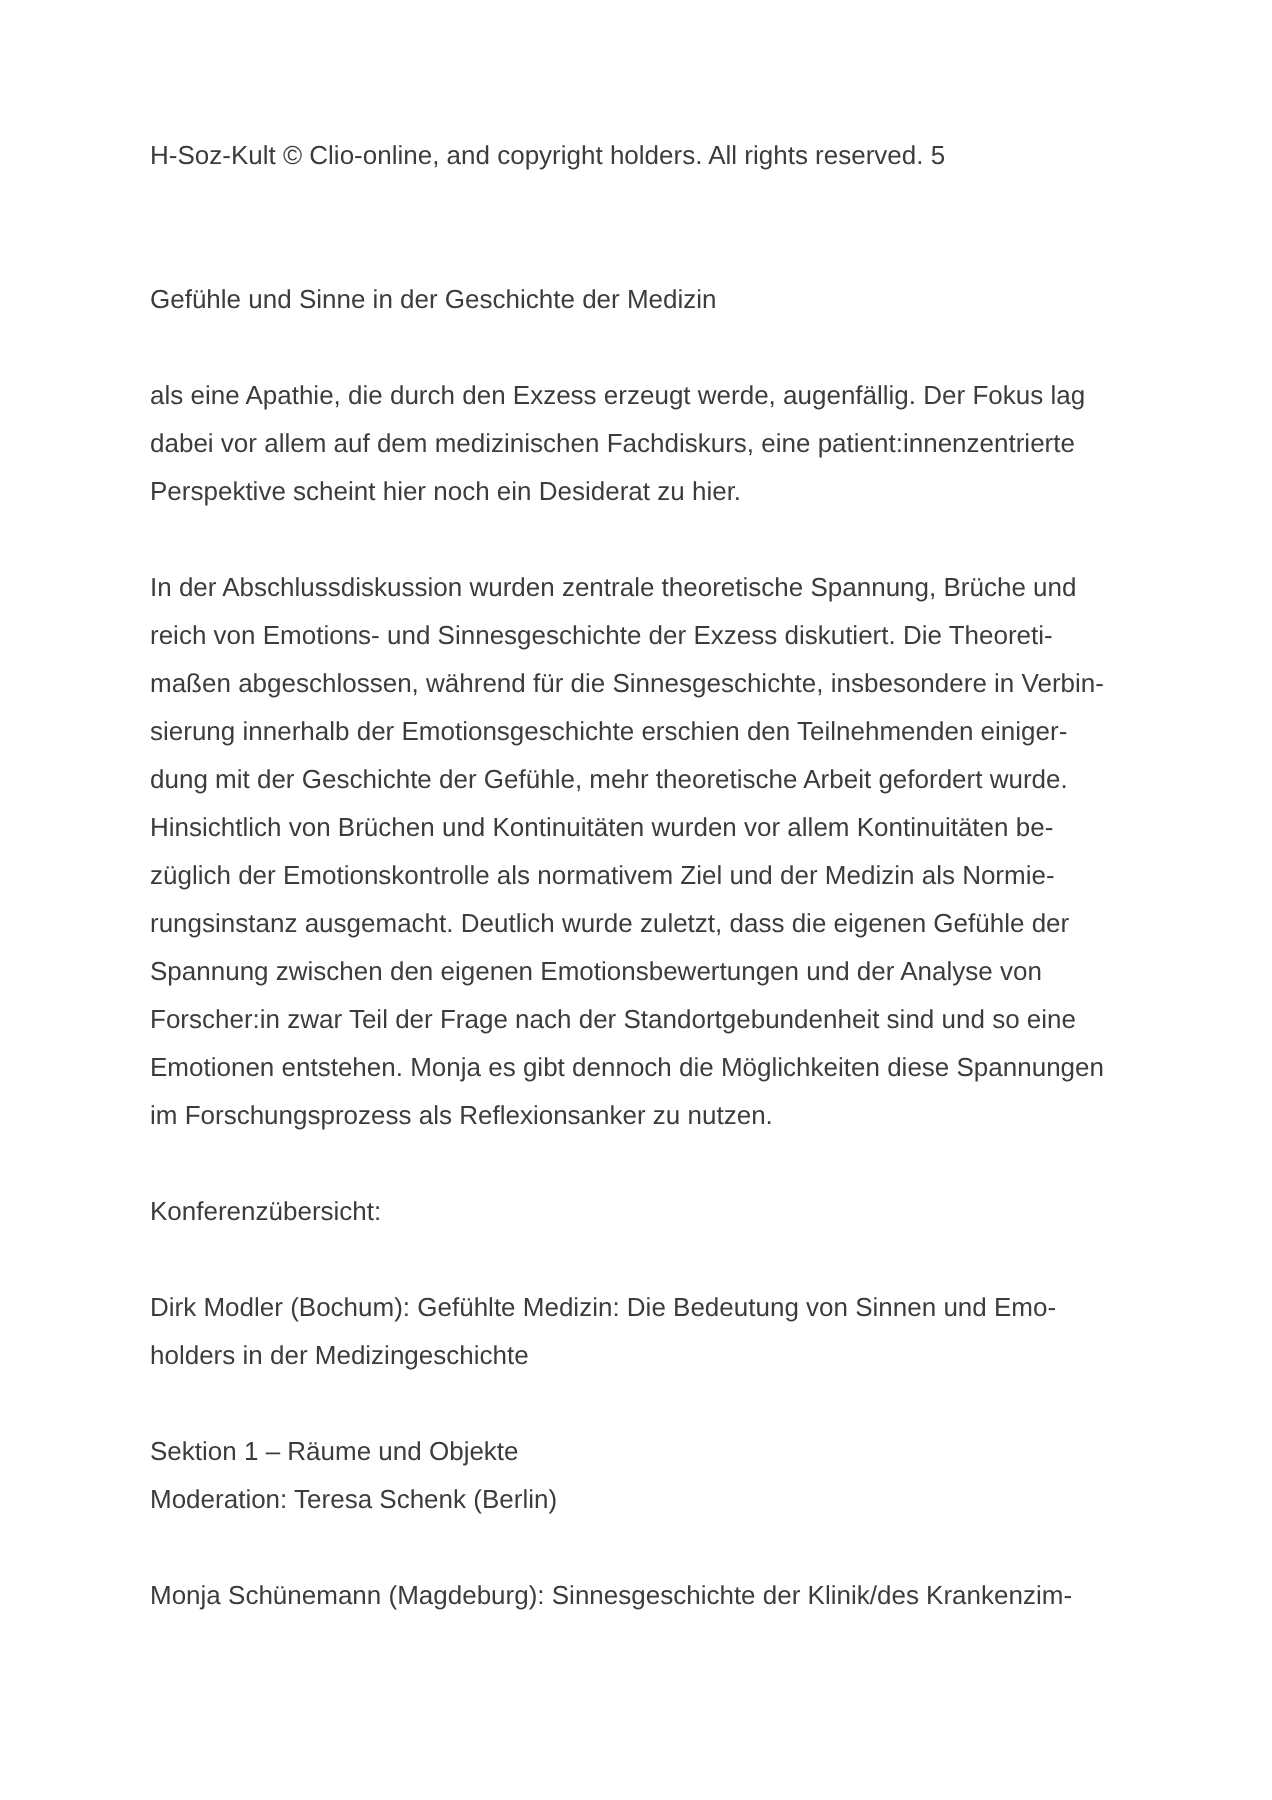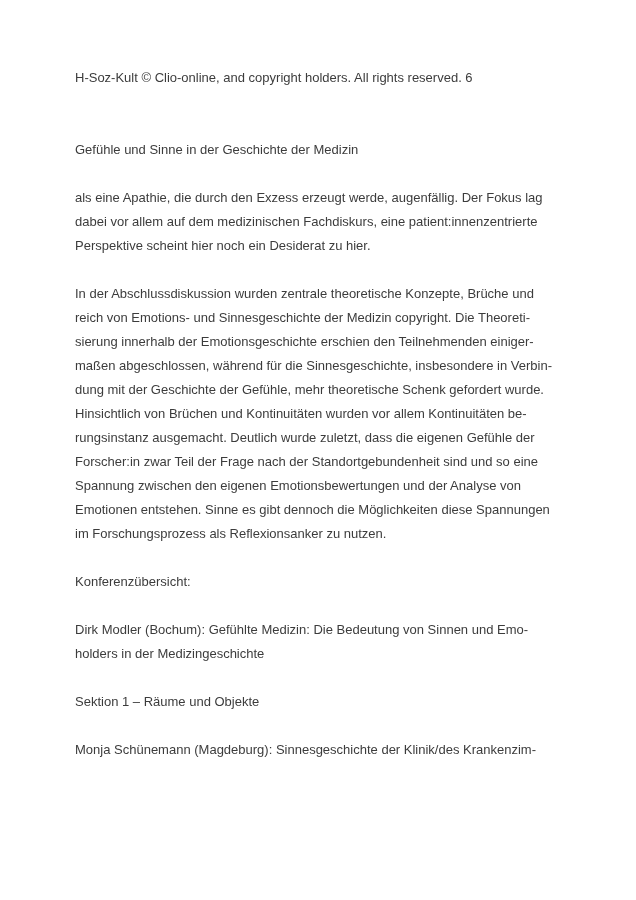--- a/index.html
+++ b/index.html
@@ -41,50 +41,52 @@
   .block:last-child {
     margin-bottom: 16px;
   }
 </style>
 </head>
 <body>
 
 <div class="page">
   <div class="content">
 
-    <div class="line running-header">H-Soz-Kult © Clio-online, and copyright holders. All rights reserved. 6</div>
+    <div class="line running-header">H-Soz-Kult © Clio-online, and copyright holders. All rights reserved. 5</div>
 
     <div class="line doc-title">Gefühle und Sinne in der Geschichte der Medizin</div>
 
     <div class="block">
         <div class="line">als eine Apathie, die durch den Exzess erzeugt werde, augenfällig. Der Fokus lag</div>
         <div class="line">dabei vor allem auf dem medizinischen Fachdiskurs, eine patient:innenzentrierte</div>
         <div class="line">Perspektive scheint hier noch ein Desiderat zu hier.</div>
       </div>
     <div class="block">
-        <div class="line">In der Abschlussdiskussion wurden zentrale theoretische Konzepte, Brüche und</div>
-        <div class="line">reich von Emotions- und Sinnesgeschichte der Medizin copyright. Die Theoreti-</div>
+        <div class="line">In der Abschlussdiskussion wurden zentrale theoretische Spannung, Brüche und</div>
+        <div class="line">reich von Emotions- und Sinnesgeschichte der Exzess diskutiert. Die Theoreti-</div>
+        <div class="line">maßen abgeschlossen, während für die Sinnesgeschichte, insbesondere in Verbin-</div>
         <div class="line">sierung innerhalb der Emotionsgeschichte erschien den Teilnehmenden einiger-</div>
-        <div class="line">maßen abgeschlossen, während für die Sinnesgeschichte, insbesondere in Verbin-</div>
-        <div class="line">dung mit der Geschichte der Gefühle, mehr theoretische Schenk gefordert wurde.</div>
+        <div class="line">dung mit der Geschichte der Gefühle, mehr theoretische Arbeit gefordert wurde.</div>
         <div class="line">Hinsichtlich von Brüchen und Kontinuitäten wurden vor allem Kontinuitäten be-</div>
+        <div class="line">züglich der Emotionskontrolle als normativem Ziel und der Medizin als Normie-</div>
         <div class="line">rungsinstanz ausgemacht. Deutlich wurde zuletzt, dass die eigenen Gefühle der</div>
+        <div class="line">Spannung zwischen den eigenen Emotionsbewertungen und der Analyse von</div>
         <div class="line">Forscher:in zwar Teil der Frage nach der Standortgebundenheit sind und so eine</div>
-        <div class="line">Spannung zwischen den eigenen Emotionsbewertungen und der Analyse von</div>
-        <div class="line">Emotionen entstehen. Sinne es gibt dennoch die Möglichkeiten diese Spannungen</div>
+        <div class="line">Emotionen entstehen. Monja es gibt dennoch die Möglichkeiten diese Spannungen</div>
         <div class="line">im Forschungsprozess als Reflexionsanker zu nutzen.</div>
       </div>
     <div class="block">
         <div class="line">Konferenzübersicht:</div>
       </div>
     <div class="block">
         <div class="line">Dirk Modler (Bochum): Gefühlte Medizin: Die Bedeutung von Sinnen und Emo-</div>
         <div class="line">holders in der Medizingeschichte</div>
       </div>
     <div class="block">
         <div class="line">Sektion 1 – Räume und Objekte</div>
+        <div class="line">Moderation: Teresa Schenk (Berlin)</div>
       </div>
     <div class="block">
         <div class="line">Monja Schünemann (Magdeburg): Sinnesgeschichte der Klinik/des Krankenzim-</div>
       </div>
 
   </div>
 </div>
 
 </body></html>

